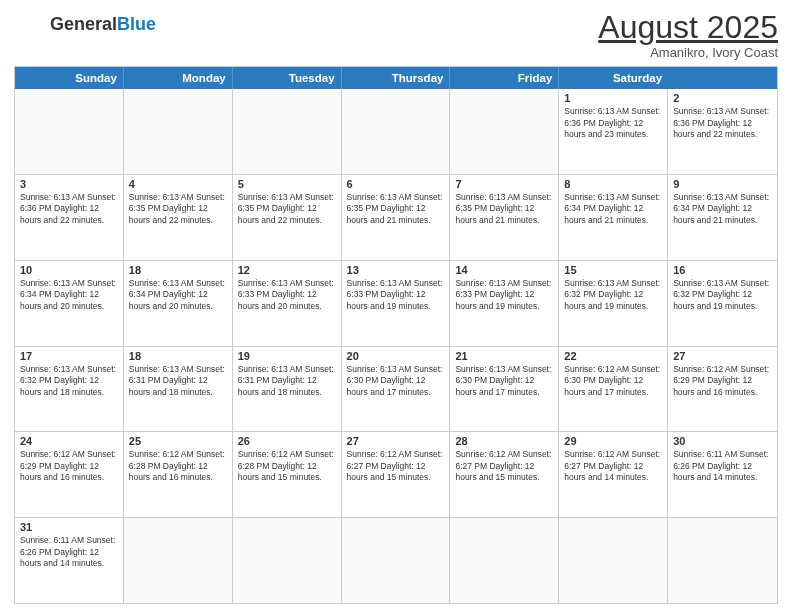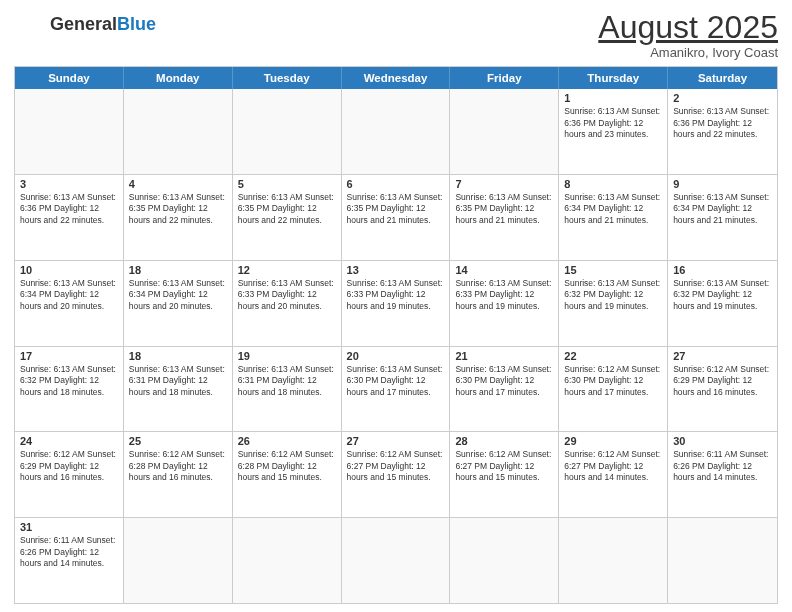--- a/index.html
+++ b/index.html
@@ -62,21 +62,21 @@
       display: grid;
       grid-template-columns: repeat(7, 1fr);
       background: #2c7bbf;
     }
     .cal-header-cell {
       color: #fff;
       font-size: 11.5px;
       font-weight: bold;
       padding: 5px 6px;
       border-right: 1px solid #5599cc;
-      text-align: center;
+      text-align: right;
     }
     .cal-header-cell:last-child { border-right: none; }
     .cal-body {
       display: flex;
       flex-direction: column;
       flex: 1;
     }
     .cal-row {
       display: grid;
       grid-template-columns: repeat(7, 1fr);
@@ -127,23 +127,22 @@
       <div class="month-title">August 2025</div>
       <div class="location">Amanikro, Ivory Coast</div>
     </div>
   </div>
 
   <div class="calendar">
     <div class="cal-header">
     <div class="cal-header-cell">Sunday</div>
         <div class="cal-header-cell">Monday</div>
         <div class="cal-header-cell">Tuesday</div>
-        <div class="cal-header-cell">Wednesday</div>
+        <div class="cal-header-cell">Thursday</div>
         <div class="cal-header-cell">Friday</div>
-        <div class="cal-header-cell">Thursday</div>
         <div class="cal-header-cell">Saturday</div>
       </div>
     <div class="cal-body">
     <div class="cal-row">
           <div class="cal-cell empty"></div>
           <div class="cal-cell empty"></div>
           <div class="cal-cell empty"></div>
           <div class="cal-cell empty"></div>
           <div class="cal-cell empty"></div>
           <div class="cal-cell">

